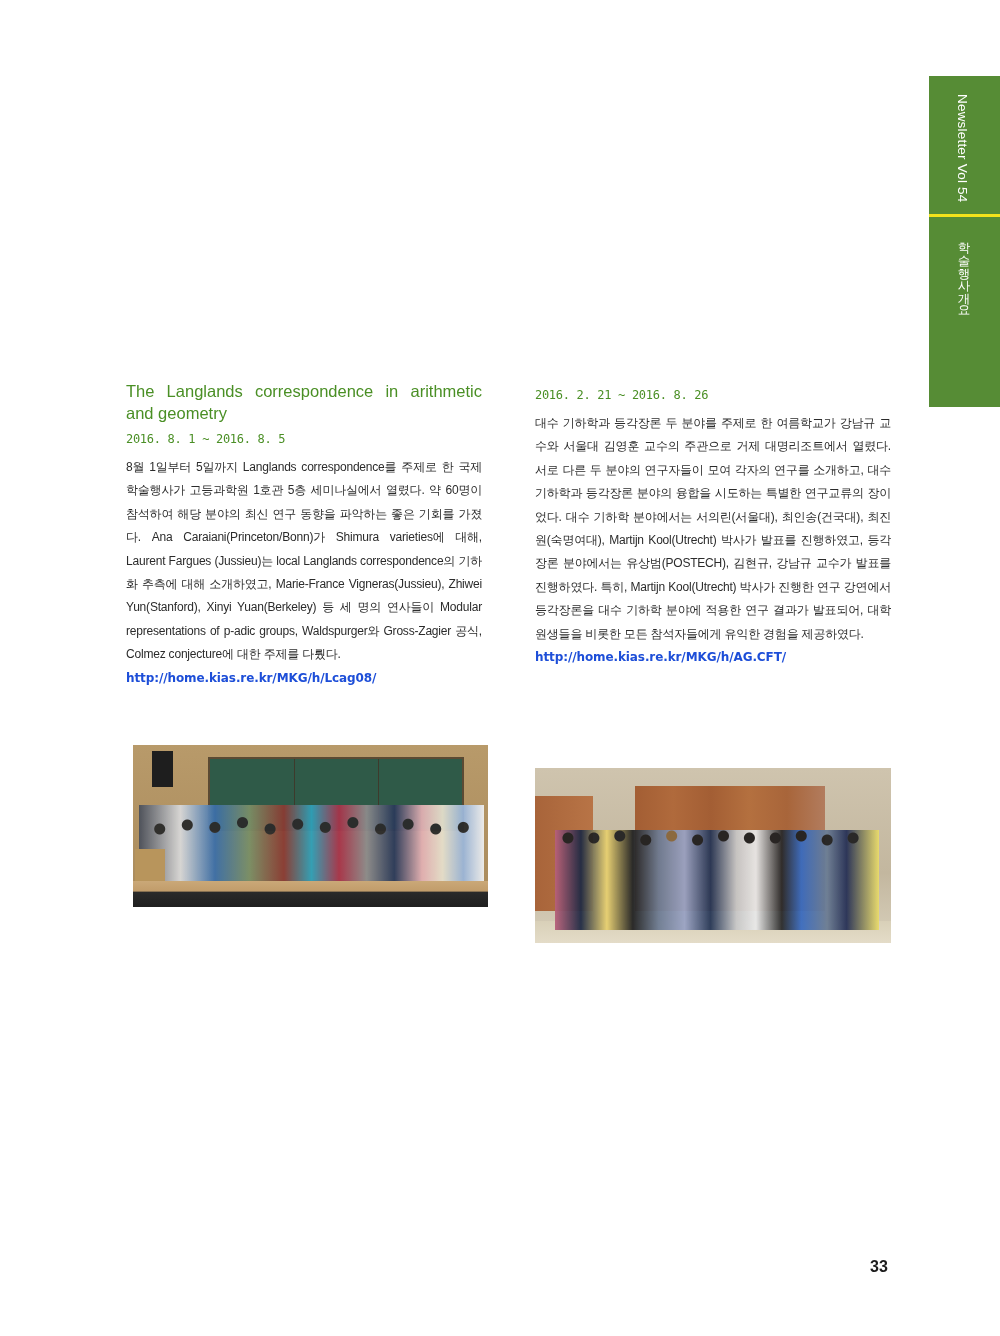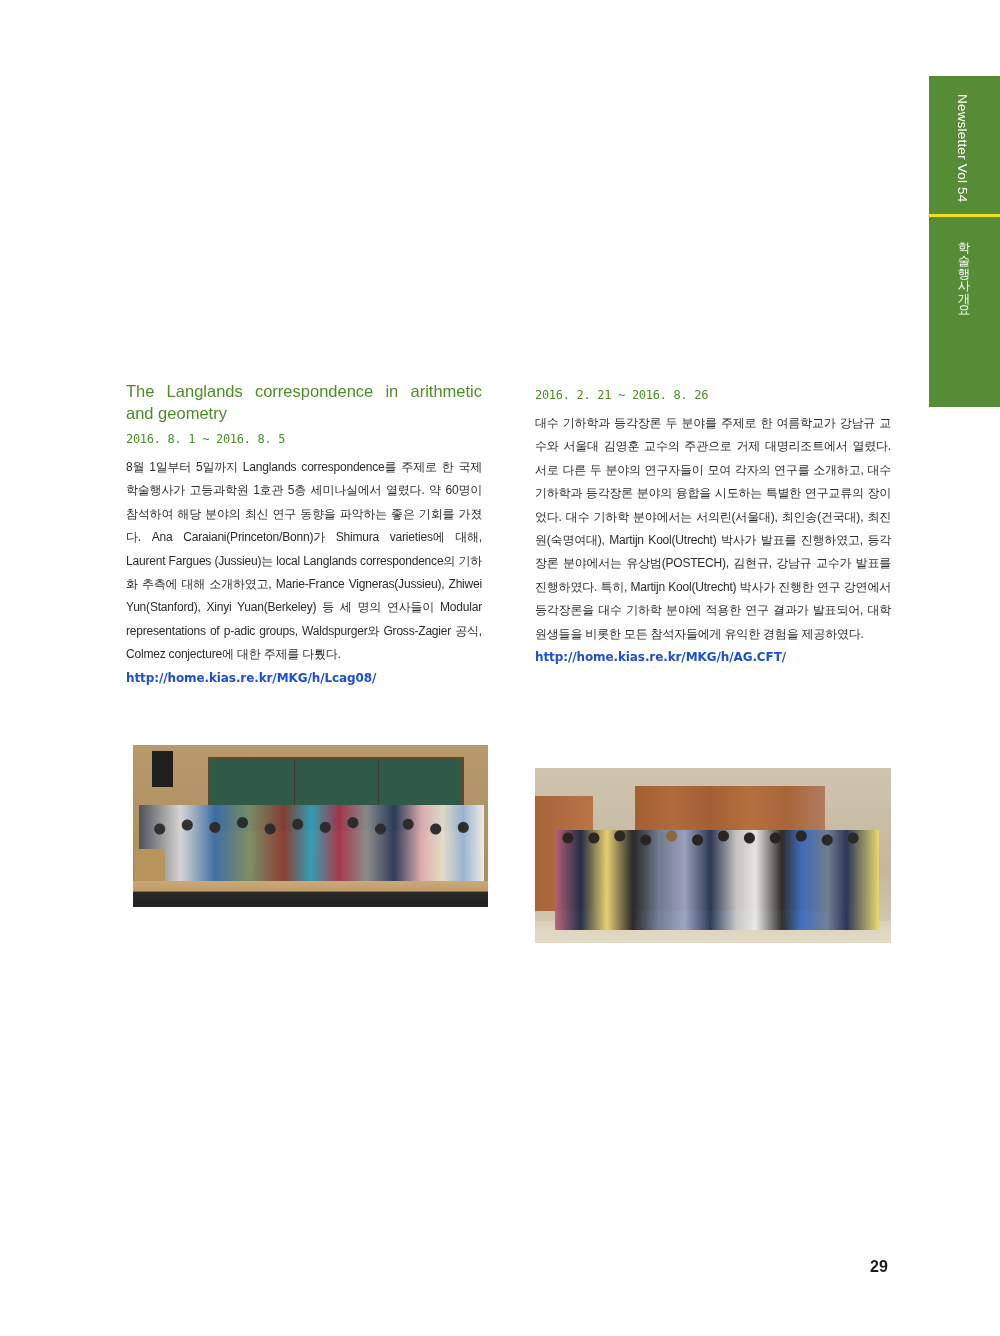--- a/index.html
+++ b/index.html
@@ -225,13 +225,13 @@
   <div class="link">http://home.kias.re.kr/MKG/h/AG.CFT/</div>
 </div>
 
 <div class="photo p2" title="Group photo of participants standing in a resort lobby">
   <div class="wall-left"></div>
   <div class="wall-center"></div>
   <div class="floor"></div>
   <div class="crowd"></div>
 </div>
 
-<div class="page-number">29</div>
+<div class="page-number">33</div>
 
 </body></html>

